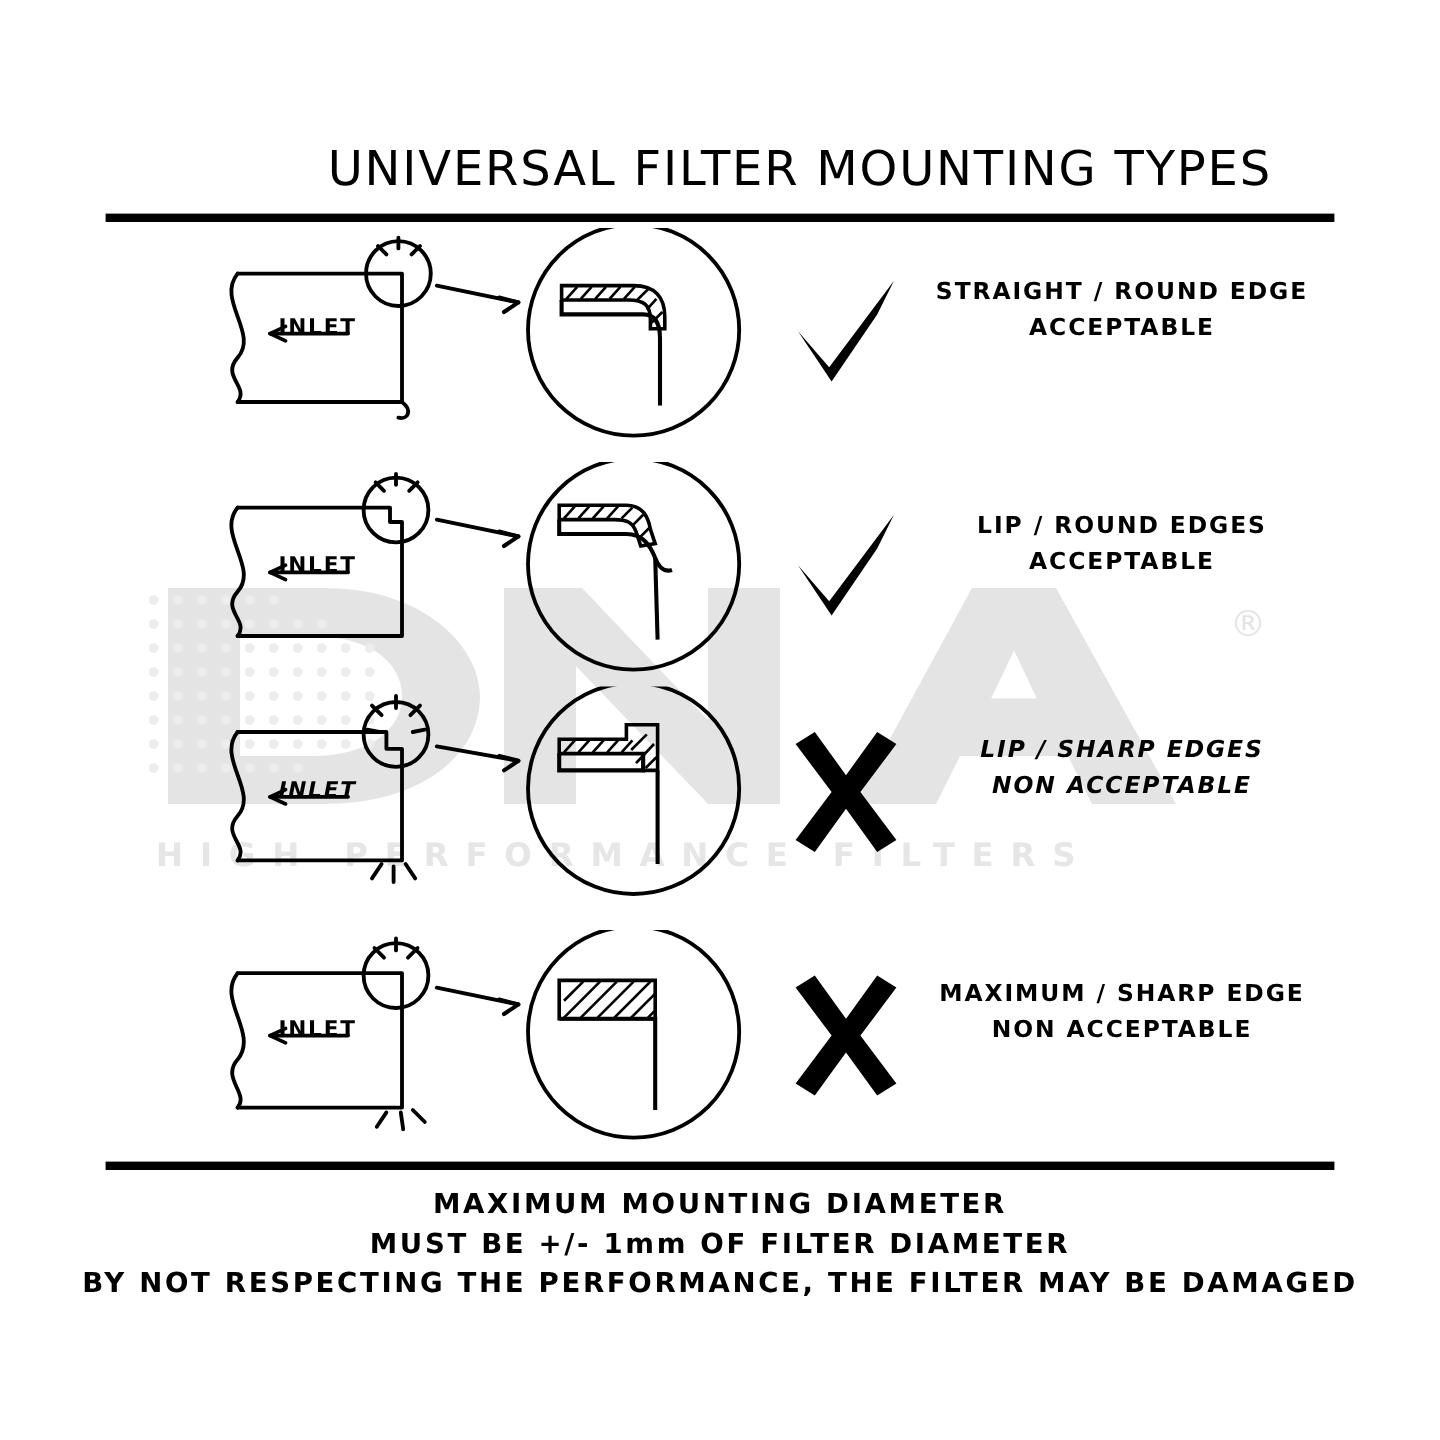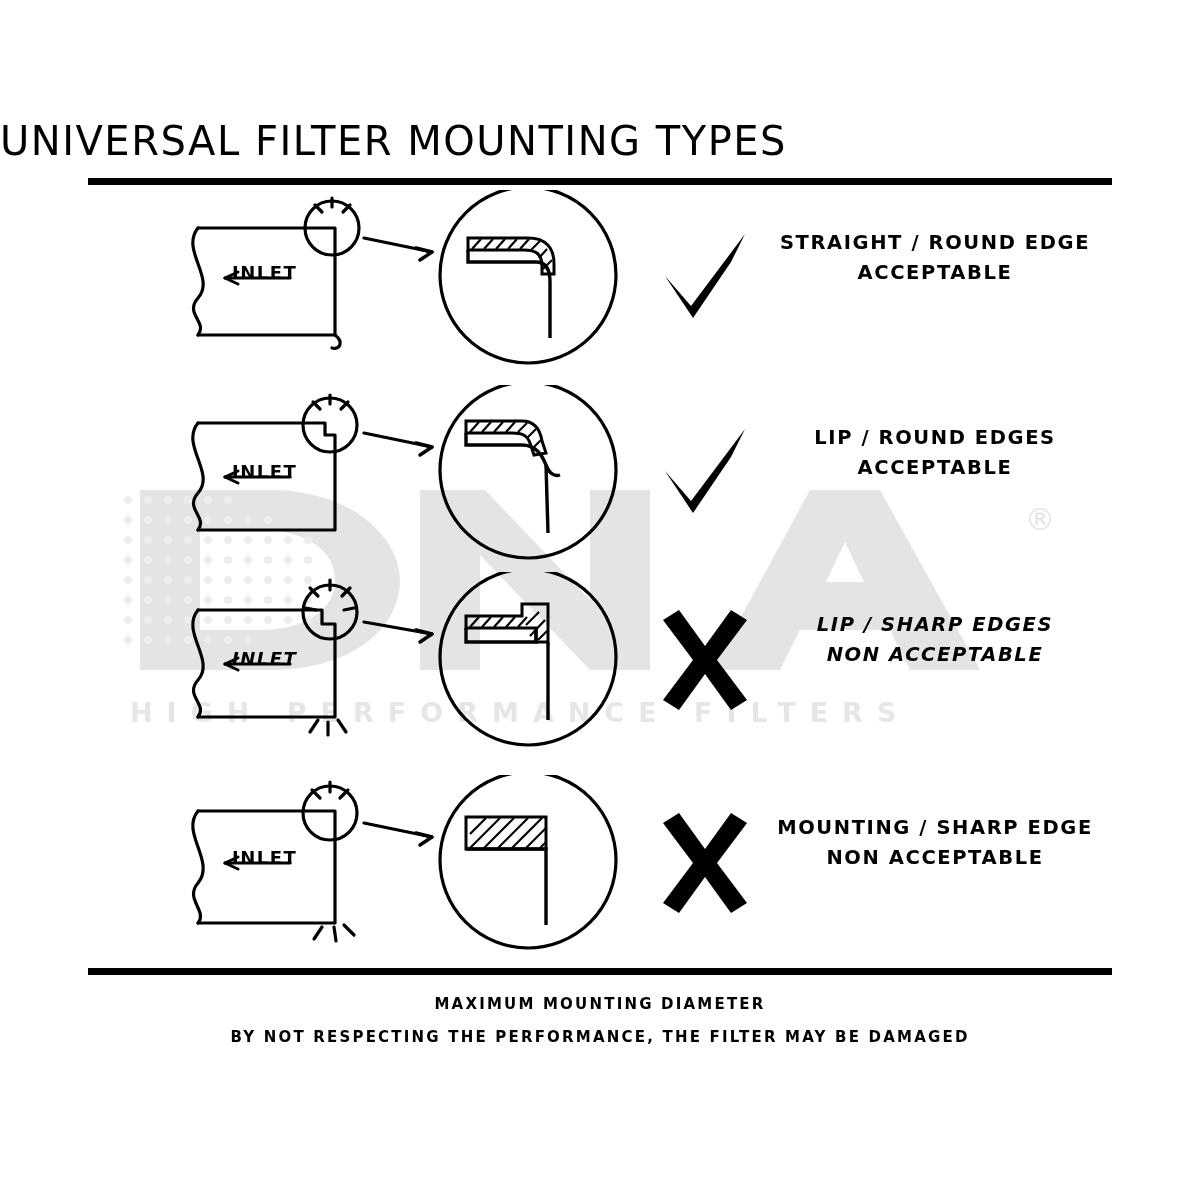--- a/index.html
+++ b/index.html
@@ -32,21 +32,21 @@
     pointer-events: none;
     user-select: none;
   }
 
   
   .title {
     position: absolute;
     left: 0;
     top: 118px;
     width: 1060px;
-    text-align: left;
+    text-align: right;
     font-size: 40px;
     letter-spacing: 1.5px;
     font-weight: 400;
     font-family: "DejaVu Sans", sans-serif;
     white-space: nowrap;
   }
   .rule-top {
     position: absolute;
     left: 88px;
     top: 178px;
@@ -99,21 +99,21 @@
 
   
   .footer {
     position: absolute;
     left: 0;
     top: 988px;
     width: 1200px;
     text-align: center;
     font-family: "DejaVu Sans", sans-serif;
     font-weight: 700;
-    font-size: 15px;
+    font-size: 23px;
     letter-spacing: 2.2px;
     line-height: 33px;
   }
   .footer div { white-space: nowrap; }
 </style>
 </head>
 <body>
 
 <div id="sheet">
 
@@ -376,25 +376,26 @@
         <path d="M316 74 L396 74 L396 150" fill="none" stroke="#000" stroke-width="3.4"></path>
       </g>
     </svg>
 
     <div class="mark">
       <svg viewBox="0 0 120 120" width="120" height="120">
         <path d="M18 20 L34 10 L60 46 L86 10 L102 20 L72 60 L102 100 L86 110 L60 74 L34 110 L18 100 L48 60 Z" fill="#000"></path>
       </svg>
     </div>
     <div class="labels">
-      <div>MOUNTING / SHARP EDGE</div>
+      <div>MAXIMUM / SHARP EDGE</div>
       <div>NON ACCEPTABLE</div>
     </div>
     <div style="position:absolute;left:232px;top:72px;font-family:'DejaVu Sans',sans-serif;font-size:18px;font-weight:700;letter-spacing:1.5px;">INLET</div>
   </div>
 
   <div class="rule-bottom"></div>
   <div class="footer">
     <div>MAXIMUM MOUNTING DIAMETER</div>
+    <div>MUST BE +/- 1mm OF FILTER DIAMETER</div>
     <div>BY NOT RESPECTING THE PERFORMANCE, THE FILTER MAY BE DAMAGED</div>
   </div>
 
 </div>
 
 </body></html>

